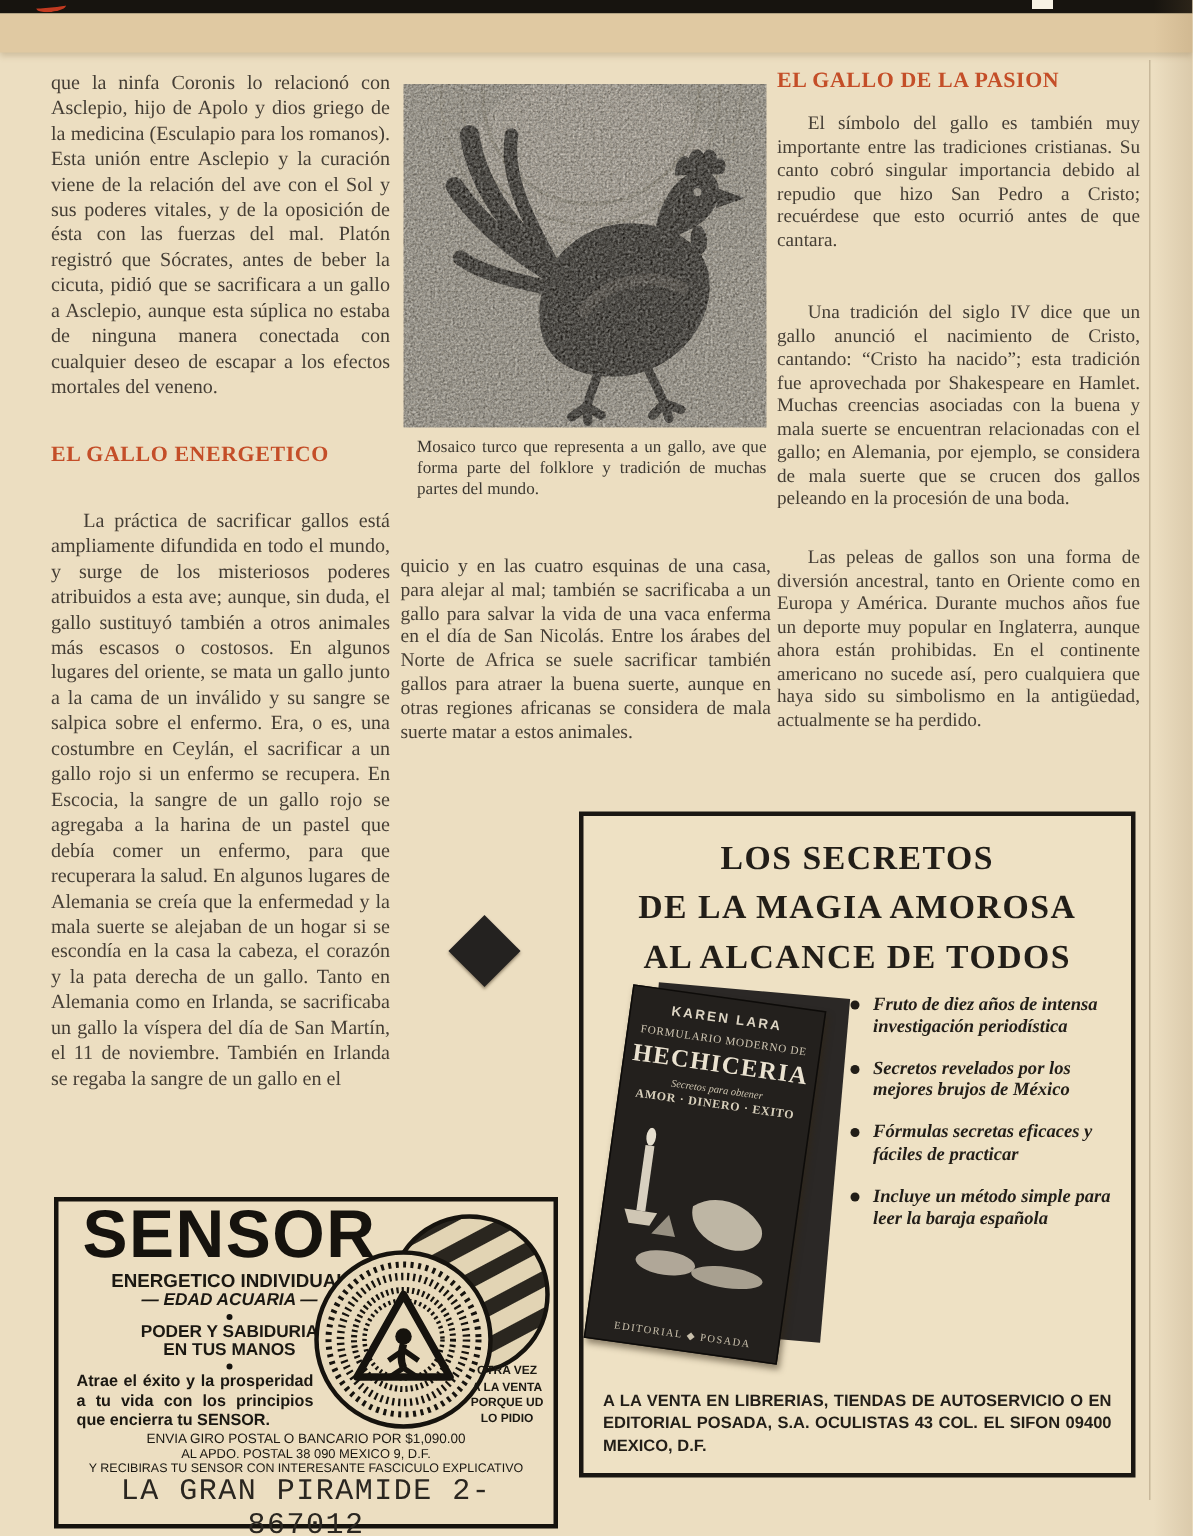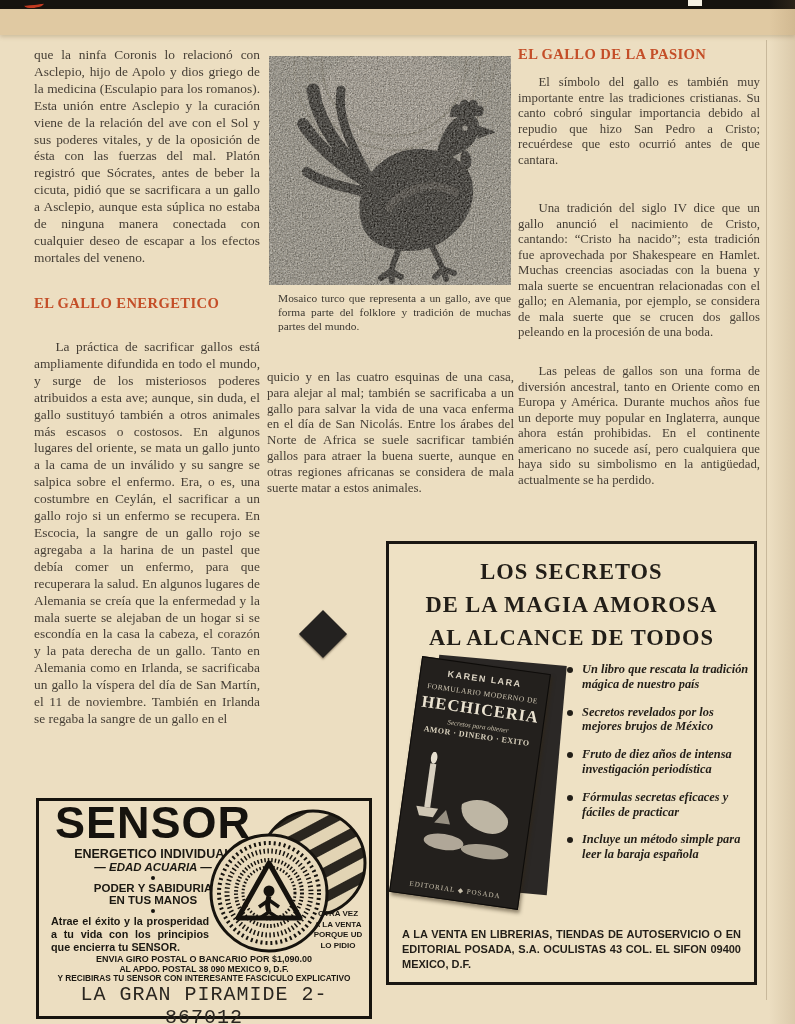--- a/index.html
+++ b/index.html
@@ -49,21 +49,21 @@
   .book .publisher { position:absolute; bottom:6px; left:0; right:0; font-size:7px; letter-spacing:1px; color:#c9c0ac; }
   .book-art { position:absolute; left:4px; top:92px; width:120px; height:112px; }
   
   .sensor { left:36px; top:798px; width:336px; height:221px; border:3px solid #16130e; background:#ecdec1; font-family:"Liberation Sans", sans-serif; color:#1b1812; }
   .sensor-title { position:absolute; left:6px; top:-4px; width:216px; text-align:center; font-size:45px; font-weight:bold; letter-spacing:1px; color:#16130e; }
   .s-line { position:absolute; width:216px; left:6px; text-align:center; font-weight:bold; }
   .s-dot { position:absolute; left:112px; width:4px; height:4px; border-radius:50%; background:#16130e; }
   .sensor-body { position:absolute; left:12px; top:114px; width:158px; font-weight:bold; font-size:10.8px; line-height:12.8px; text-align:justify; }
   .coins { position:absolute; left:168px; top:4px; width:164px; height:152px; }
   .side-note { position:absolute; left:268px; top:108px; width:62px; text-align:center; font-weight:bold; font-size:8px; line-height:10.5px; }
-  .order-line { position:absolute; left:0; right:0; text-align:center; font-weight:bold; }
+  .order-line { position:absolute; left:0; right:0; text-align:center; font-weight:normal; }
   .phone { position:absolute; left:26px; right:26px; top:182px; text-align:center; font-family:"Liberation Mono", monospace; font-size:20px; letter-spacing:1px; color:#2a2620; border-bottom:2px solid #3a352c; padding-bottom:2px; }
 </style>
 </head>
 <body>
 
 <div class="abs top-black"></div>
 <div class="abs top-tan"></div>
 <div class="abs top-notch"></div>
 <div class="abs red-mark"></div>
 <div class="abs right-shadow"></div>
@@ -148,29 +148,25 @@
         <ellipse cx="84" cy="92" rx="24" ry="7" fill="#c9c0ae" opacity="0.8"></ellipse>
         <path d="M30,70 l10,-14 6,14 z" fill="#c9c0ae" opacity="0.7"></path>
       </svg>
       <div class="publisher">EDITORIAL ◆ POSADA</div>
     </div>
   </div>
 
   <div class="bullets">
     <div class="bullet-item">
         <span class="bullet-dot"></span>
-        <span>Un libro que rescata la tradición mágica de nuestro país</span>
+        <span>Fruto de diez años de intensa investigación periodística</span>
       </div>
     <div class="bullet-item">
         <span class="bullet-dot"></span>
         <span>Secretos revelados por los mejores brujos de México</span>
-      </div>
-    <div class="bullet-item">
-        <span class="bullet-dot"></span>
-        <span>Fruto de diez años de intensa investigación periodística</span>
       </div>
     <div class="bullet-item">
         <span class="bullet-dot"></span>
         <span>Fórmulas secretas eficaces y fáciles de practicar</span>
       </div>
     <div class="bullet-item">
         <span class="bullet-dot"></span>
         <span>Incluye un método simple para leer la baraja española</span>
       </div>
   </div>

